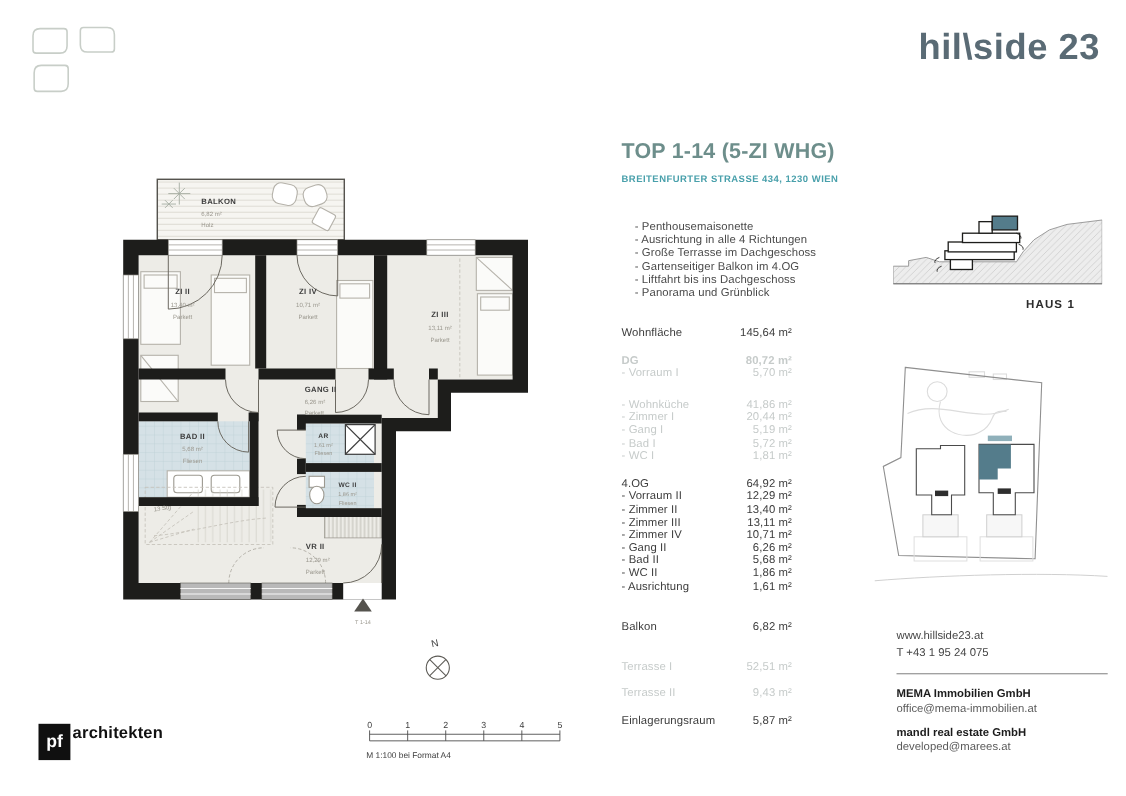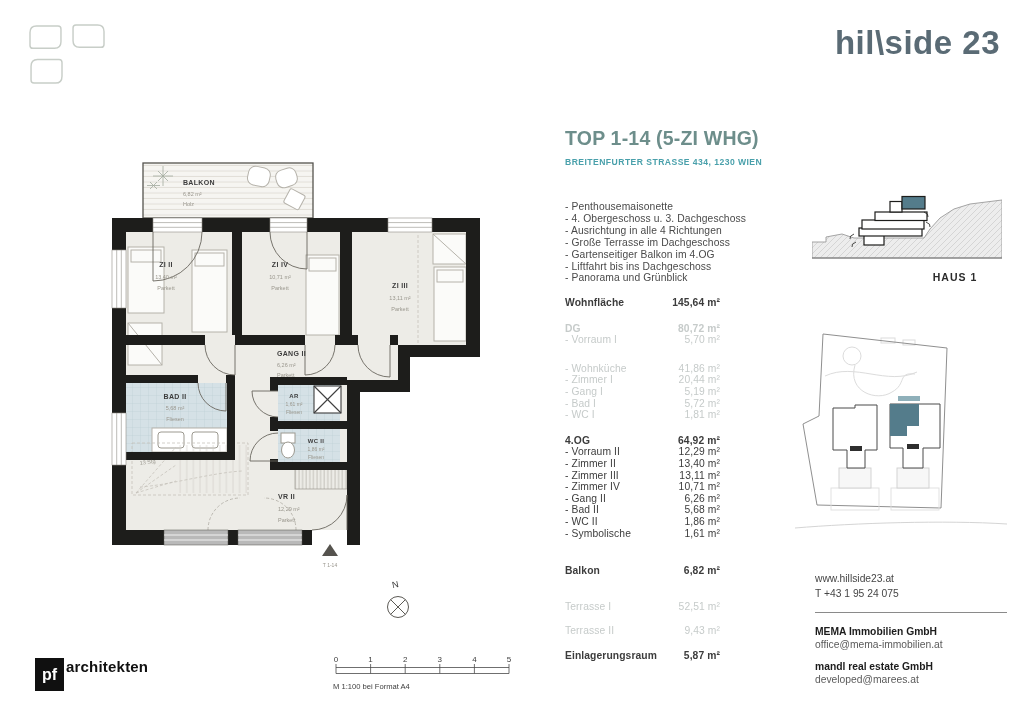--- a/index.html
+++ b/index.html
@@ -7,25 +7,25 @@
         font-family:"Liberation Sans",sans-serif;color:#3f3f3f;}
   .abs{position:absolute;}
 
   
   #brand{right:24px;top:24px;font-size:33px;font-weight:600;color:#5a6b75;letter-spacing:.5px;}
 
   
   #info-title{left:565px;top:127px;font-size:19.5px;font-weight:bold;color:#6d8e8b;letter-spacing:.2px;}
   #info-address{left:565px;top:157px;font-size:8.6px;font-weight:bold;color:#49a0ab;letter-spacing:.45px;}
   #features{left:565px;top:201px;width:260px;}
-  .feature{font-size:10.3px;line-height:11.9px;color:#4a4a4a;letter-spacing:.1px;}
+  .feature{font-size:10.3px;line-height:11.9px;color:#4a4a4a;letter-spacing:.1px;margin-left:12px;}
   #areas{left:565px;top:297px;width:155px;}
   .arow{display:flex;justify-content:space-between;font-size:10.3px;line-height:11.6px;letter-spacing:.1px;}
   .arow .v{text-align:right;}
-  .st-strong{font-weight:bold;color:#3c3c3c;}
+  .st-strong{font-weight:normal;color:#3c3c3c;}
   .st-normal{color:#3c3c3c;}
   .st-muted{color:#c6cbca;}
   .st-mutedstrong{color:#c6cbca;font-weight:bold;}
 
   
   #haus-label{left:860px;top:271px;width:190px;text-align:center;font-size:10.5px;font-weight:bold;
               color:#2c2c2c;letter-spacing:1px;}
   #contact{left:815px;top:572px;width:192px;font-size:10.3px;color:#454545;}
   #contact .line{line-height:14.5px;}
   #contact hr{border:none;border-top:1px solid #8a8a8a;margin:11px 0 12px 0;}
@@ -274,21 +274,20 @@
       <line x1="290.5" y1="444.5" x2="305.5" y2="459.5"></line>
       <line x1="305.5" y1="444.5" x2="290.5" y2="459.5"></line>
       <text x="292" y="433" transform="rotate(-12 294 430)" stroke="none" fill="#3d3d3d" style="font-size:9px">N</text>
     </g>
   </svg>
 
   <div id="info-title" class="abs">TOP 1-14 (5-ZI WHG)</div>
   <div id="info-address" class="abs">BREITENFURTER STRASSE 434, 1230 WIEN</div>
   <div id="features" class="abs">
       <div class="feature">- Penthousemaisonette</div>
-      <div class="feature">- 4. Obergeschoss u. 3. Dachgeschoss</div>
       <div class="feature">- Ausrichtung in alle 4 Richtungen</div>
       <div class="feature">- Große Terrasse im Dachgeschoss</div>
       <div class="feature">- Gartenseitiger Balkon im 4.OG</div>
       <div class="feature">- Liftfahrt bis ins Dachgeschoss</div>
       <div class="feature">- Panorama und Grünblick</div>
     </div>
   <div id="areas" class="abs">
       <div class="arow st-strong" style="margin-top: 0px;">
         <span class="l">Wohnfläche</span>
         <span class="v">145,64 m²</span>
@@ -347,21 +346,21 @@
       </div>
       <div class="arow st-normal" style="margin-top: 0px;">
         <span class="l">- Bad II</span>
         <span class="v">5,68 m²</span>
       </div>
       <div class="arow st-normal" style="margin-top: 0px;">
         <span class="l">- WC II</span>
         <span class="v">1,86 m²</span>
       </div>
       <div class="arow st-normal" style="margin-top: 0px;">
-        <span class="l">- Symbolische</span>
+        <span class="l">- Ausrichtung</span>
         <span class="v">1,61 m²</span>
       </div>
       <div class="arow st-strong" style="margin-top: 26px;">
         <span class="l">Balkon</span>
         <span class="v">6,82 m²</span>
       </div>
       <div class="arow st-muted" style="margin-top: 24px;">
         <span class="l">Terrasse I</span>
         <span class="v">52,51 m²</span>
       </div>

